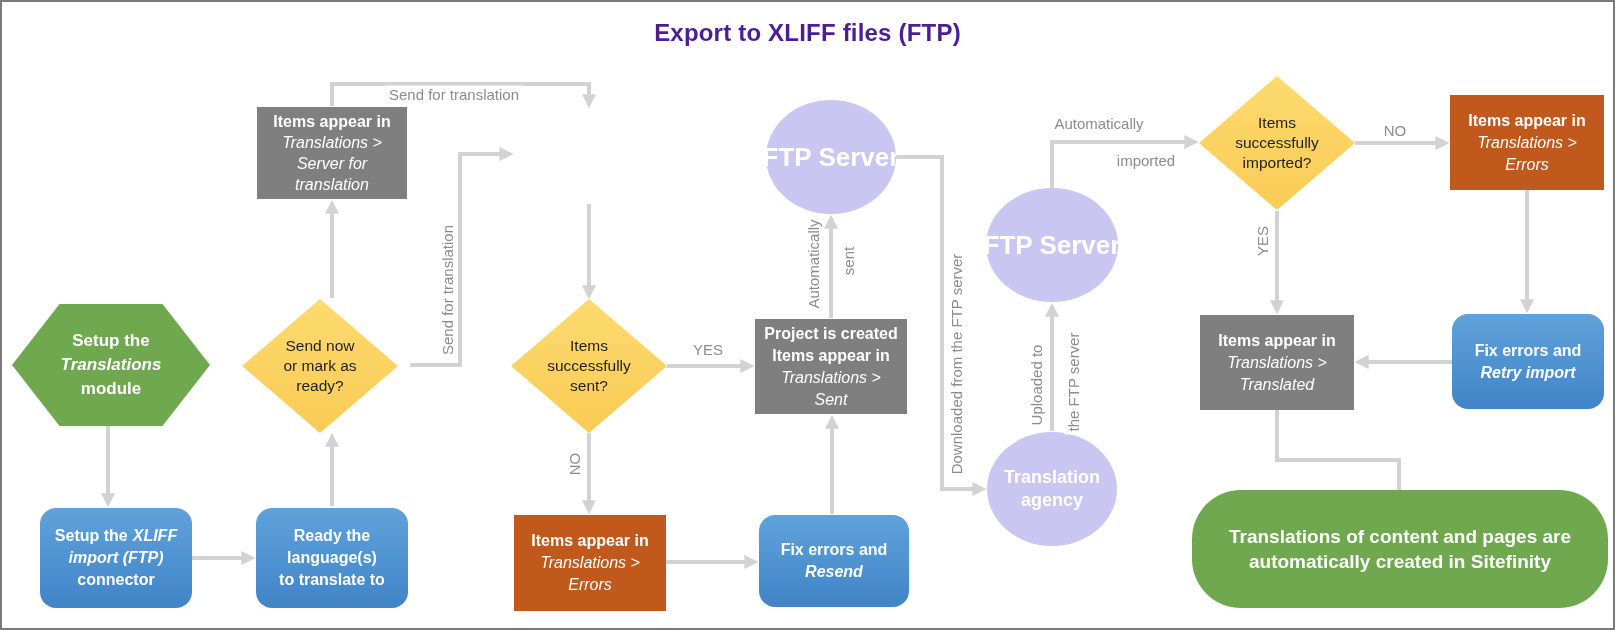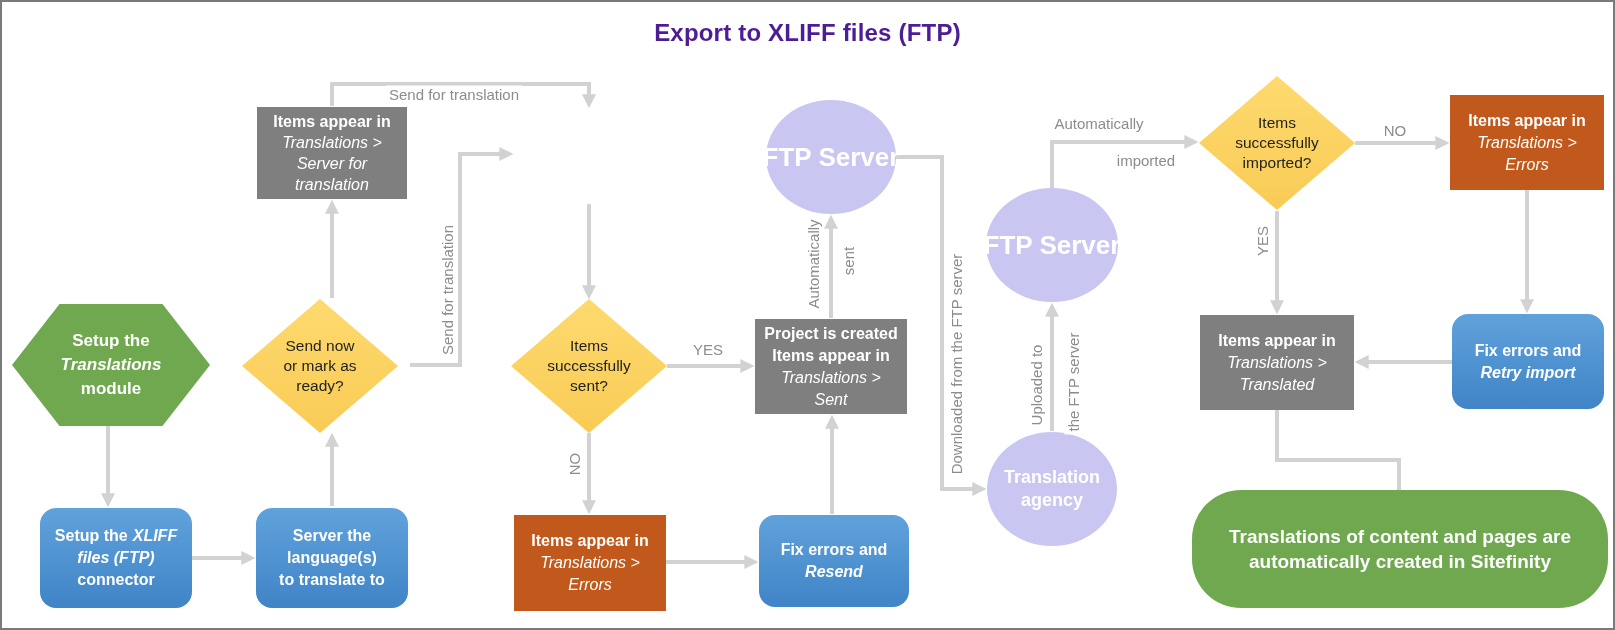--- a/index.html
+++ b/index.html
@@ -93,26 +93,26 @@
   <div class="node hex" style="left:10px;top:302px;">
     <div class="ln b">Setup the</div>
     <div class="ln bi">Translations</div>
     <div class="ln b">module</div>
   </div>
 
   <div class="node blue" style="left:30px;top:506px;width:152px;height:100px;margin-left:8px;">
     <div class="ln">
       <span class="b gap">Setup the</span><span class="bi">XLIFF</span>
     </div>
-    <div class="ln bi">files (FTP)</div>
+    <div class="ln bi">import (FTP)</div>
     <div class="ln b">connector</div>
   </div>
 
   <div class="node blue" style="left:254px;top:506px;width:152px;height:100px;">
-    <div class="ln b">Server the</div>
+    <div class="ln b">Ready the</div>
     <div class="ln b">language(s)</div>
     <div class="ln b">to translate to</div>
   </div>
 
   <div class="node diamond" style="left:240px;top:297px;width:156px;height:134px;">
     <div class="ln">Send now</div>
     <div class="ln">or mark as</div>
     <div class="ln">ready?</div>
   </div>
 

